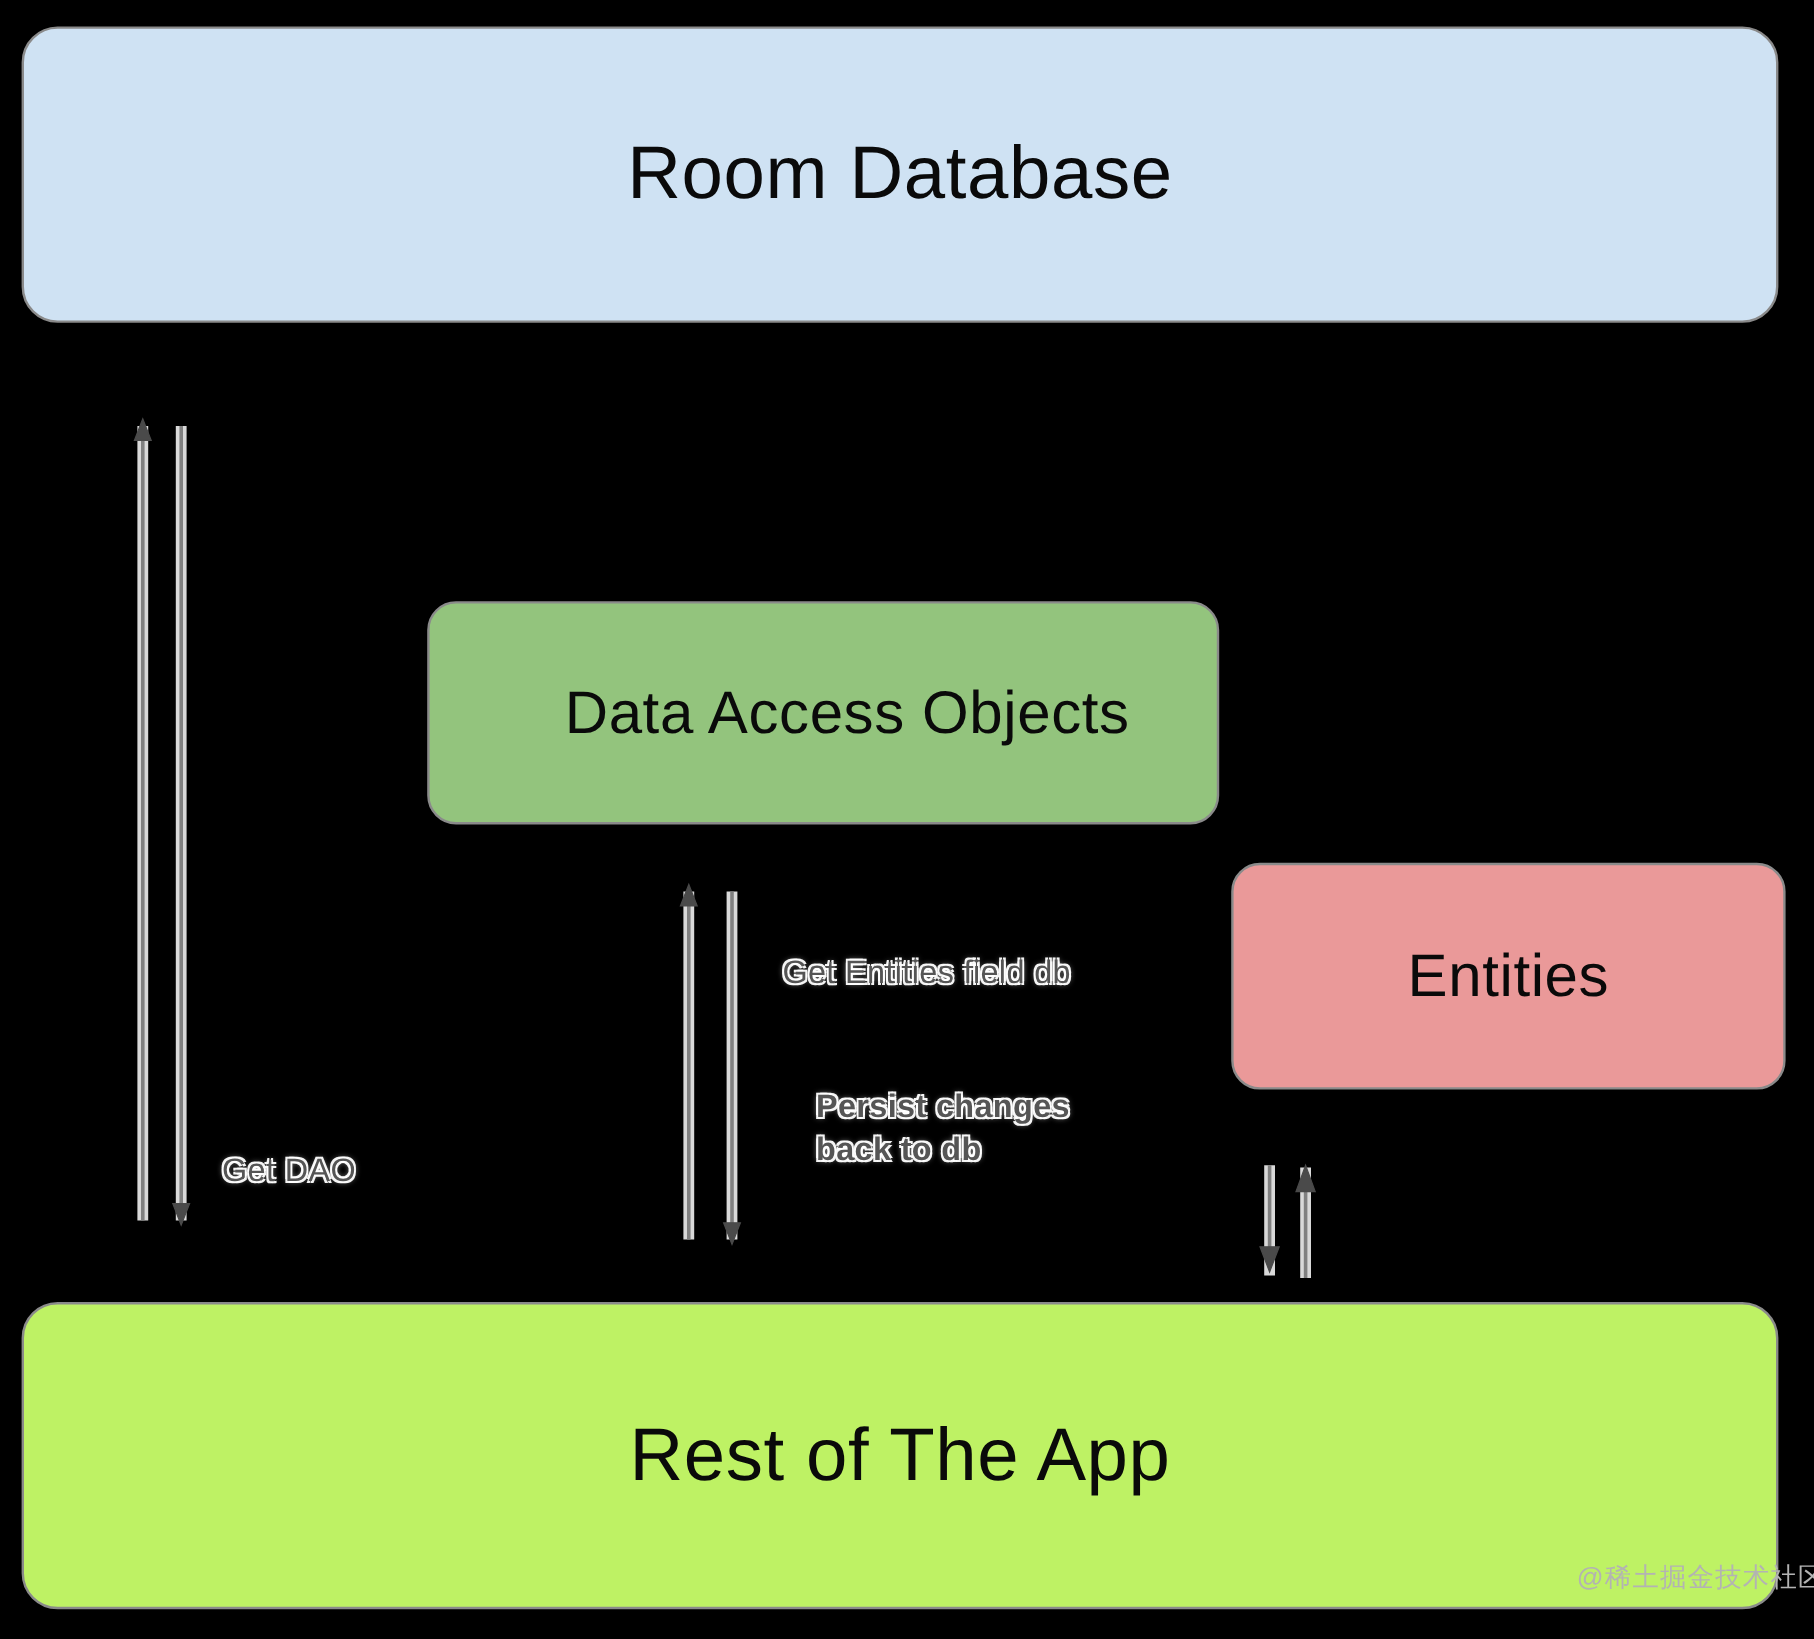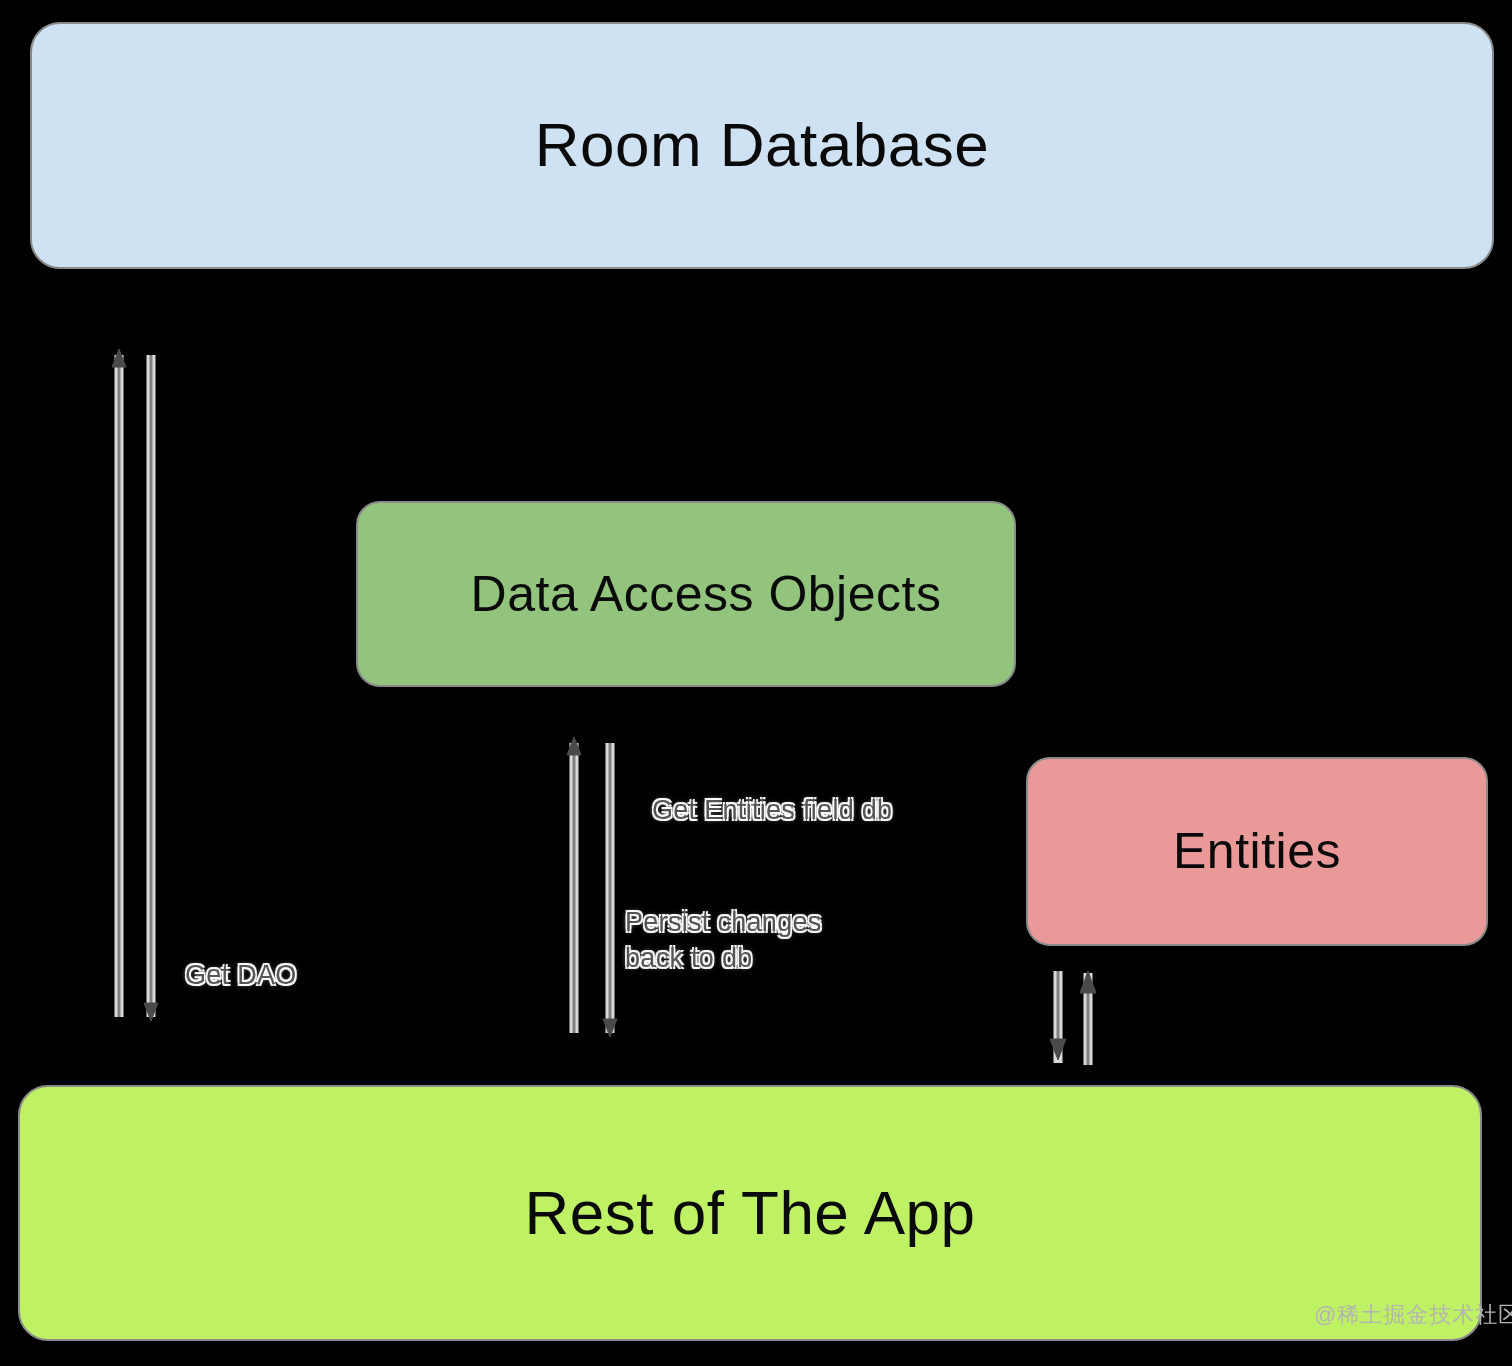--- a/index.html
+++ b/index.html
@@ -31,32 +31,31 @@
     line-height: 1.1;
     letter-spacing: 0.5px;
   }
 
   #node-room {
     left: 18px;  top: 22px;
     width: 1464px; height: 247px;
     background: #cfe2f3;
     font-size: 62px;
     border-radius: 30px;
-    margin-left: 12px;
   }
   #node-dao {
     left: 356px; top: 501px;
     width: 660px; height: 186px;
     background: #93c47d;
     font-size: 50px;
     border-radius: 24px;
     padding-left: 40px;
   }
   #node-entities {
-    left: 1026px; top: 757px;
+    left: 1026px; top: 719px;
     width: 462px; height: 189px;
     background: #ea9999;
     font-size: 50px;
     border-radius: 24px;
   }
   #node-app {
     left: 18px; top: 1085px;
     width: 1464px; height: 256px;
     background: #bef264;
     font-size: 62px;
@@ -93,21 +92,21 @@
     letter-spacing: 0.3px;
     text-shadow:
       -1.6px -1.6px 0 rgba(255,255,255,0.95),
        1.6px -1.6px 0 rgba(255,255,255,0.95),
       -1.6px  1.6px 0 rgba(255,255,255,0.95),
        1.6px  1.6px 0 rgba(255,255,255,0.95),
        0 0 5px rgba(255,255,255,0.9);
   }
   #label-get-dao        { left: 185px;  top: 958px; }
   #label-get-entities   { left: 652px;  top: 793px; }
-  #label-persist        { left: 625px;  top: 905px; }
+  #label-persist        { left: 680px;  top: 905px; font-weight: bold; }
   #label-get-set-fields { left: 1122px; top: 997px; }
 
   
   #watermark {
     position: absolute;
     left: 1314px;
     top: 1300px;
     font-size: 22px;
     color: #b3b3b3;
     letter-spacing: 1px;

